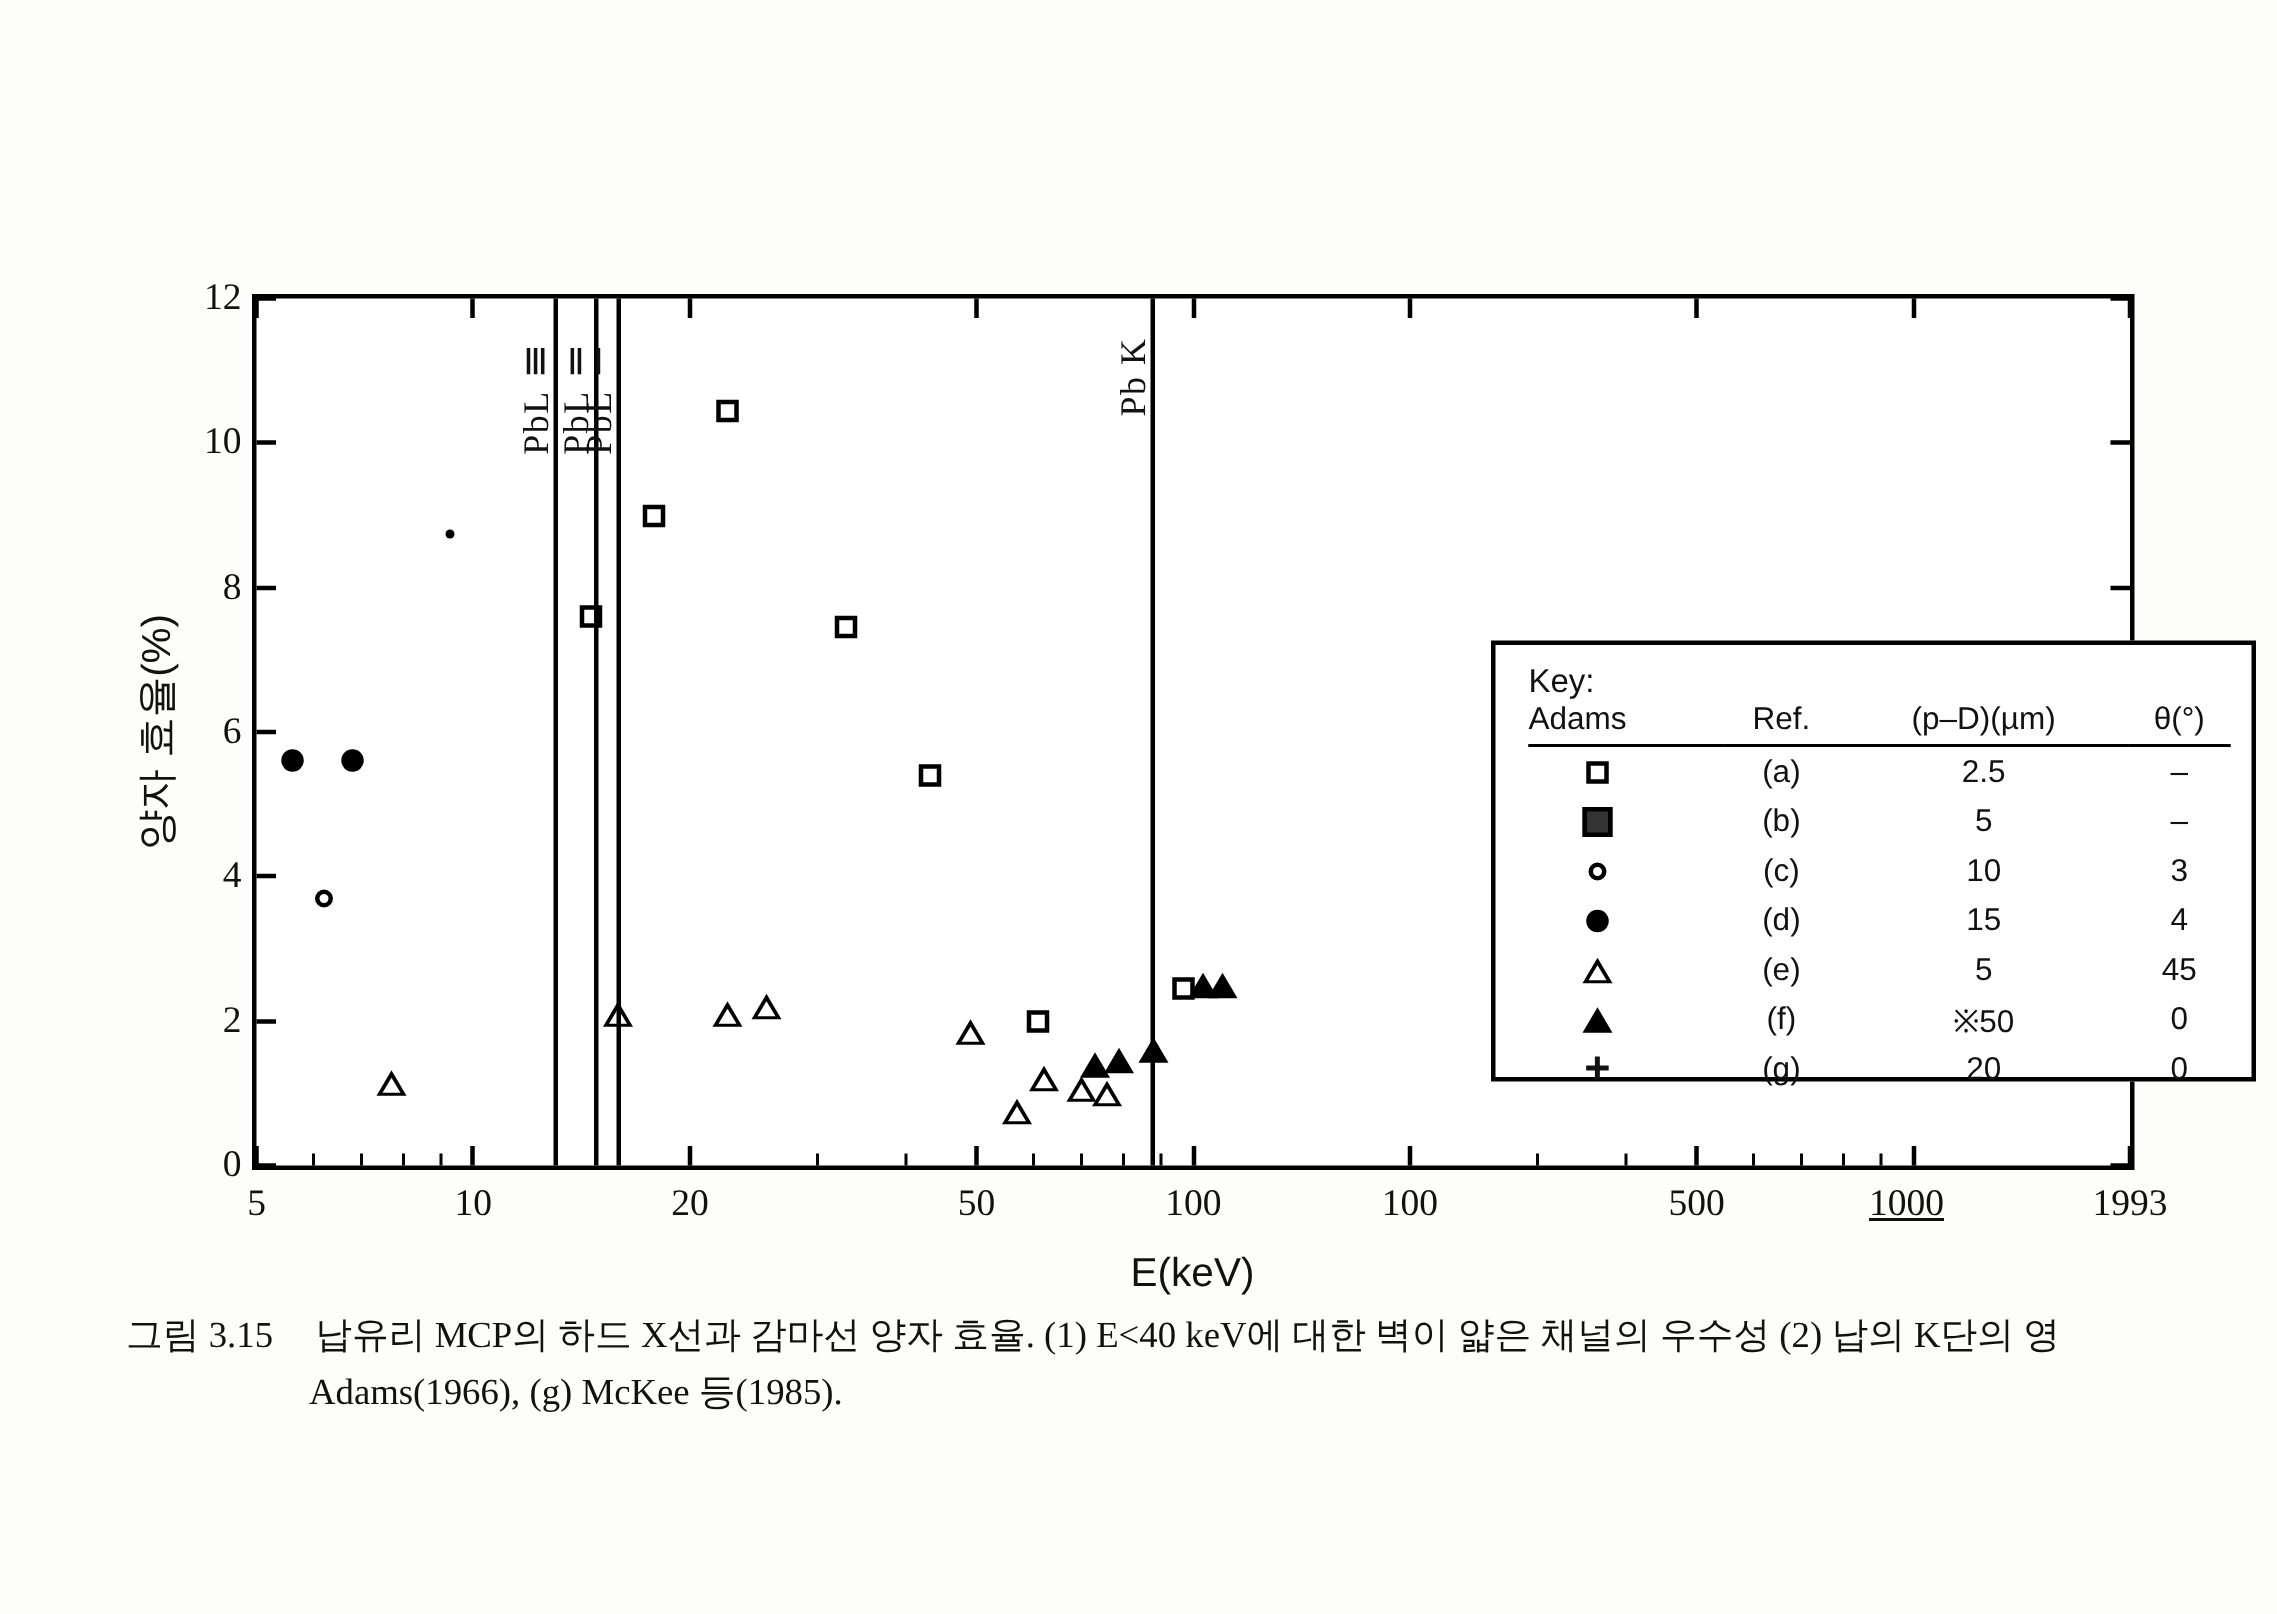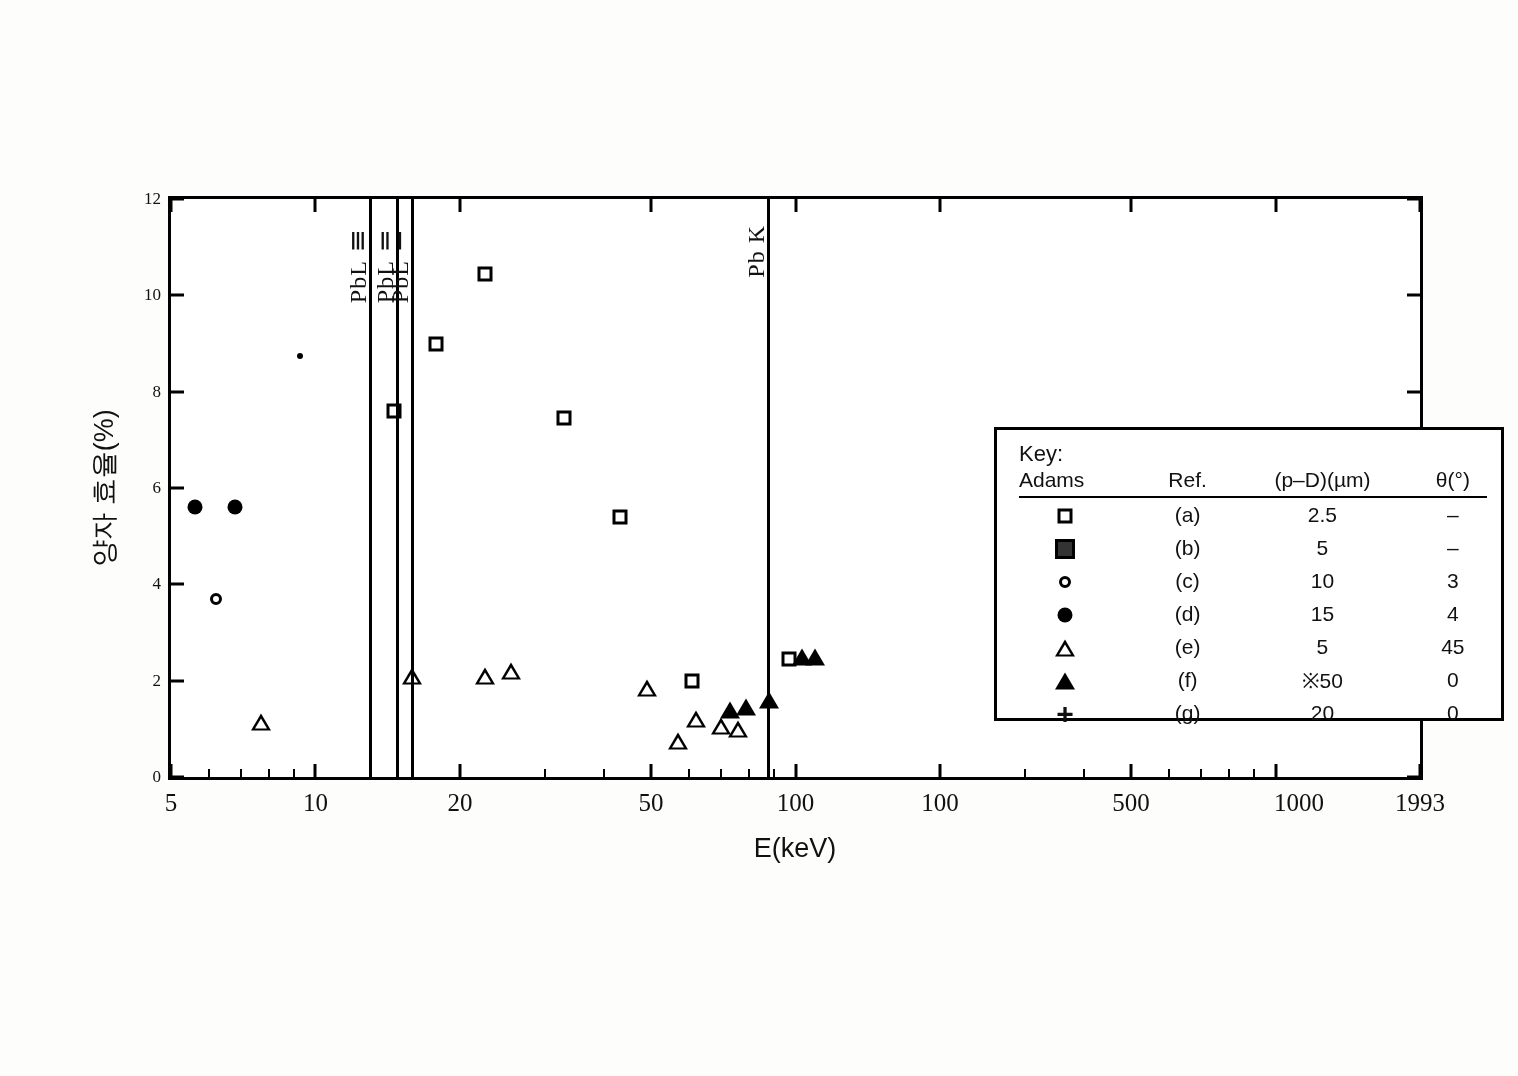--- a/index.html
+++ b/index.html
@@ -34,21 +34,21 @@
     border: 3px solid #000;
     box-sizing: border-box;
     background: #fff;
   }
 
   .ytick-label {
     position: absolute;
     right: 100%;
     transform: translateY(-50%);
     margin-right: 10px;
-    font-size: 17px;
+    font-size: 25px;
     font-family: "Liberation Serif", serif;
     white-space: nowrap;
   }
   .ytick-mark {
     position: absolute;
     left: 0;
     width: 13px;
     height: 3px;
     background: #000;
     transform: translateY(-50%);
@@ -323,21 +323,21 @@
         <div class="xtick-mark-top" style="left: 624.5px;"></div>
         <div class="xtick-label" style="left: 624.5px;">100</div>
         <div class="xtick-mark" style="left: 768.996px;"></div>
         <div class="xtick-mark-top" style="left: 768.996px;"></div>
         <div class="xtick-label" style="left: 768.996px;">100</div>
         <div class="xtick-mark" style="left: 960.009px;"></div>
         <div class="xtick-mark-top" style="left: 960.009px;"></div>
         <div class="xtick-label" style="left: 960.009px;">500</div>
         <div class="xtick-mark" style="left: 1104.5px;"></div>
         <div class="xtick-mark-top" style="left: 1104.5px;"></div>
-        <div class="xtick-label" style="left: 1128px;">1000</div>
+        <div class="xtick-label" style="left: 1100px; text-decoration: underline;">1000</div>
         <div class="xtick-mark" style="left: 1249px;"></div>
         <div class="xtick-mark-top" style="left: 1249px;"></div>
         <div class="xtick-label" style="left: 1249px;">1993</div>
         <div class="xtick-mark-minor" style="left: 38.0073px;"></div>
         <div class="xtick-mark-minor" style="left: 70.1421px;"></div>
         <div class="xtick-mark-minor" style="left: 97.9785px;"></div>
         <div class="xtick-mark-minor" style="left: 122.532px;"></div>
         <div class="xtick-mark-minor" style="left: 373.516px;"></div>
         <div class="xtick-mark-minor" style="left: 433.487px;"></div>
         <div class="xtick-mark-minor" style="left: 518.012px;"></div>
@@ -464,14 +464,21 @@
               <td>(g)</td>
               <td>20</td>
               <td>0</td>
             </tr>
           </tbody>
       </table>
     </div>
   </div>
 
   <div id="caption">
+    <div class="cap-line">
+      <span class="cap-label">그림 3.15</span>
+      <span style="display:inline-block;width:22px"></span><span>납유리 MCP의 하드 X선과 감마선 양자 효율. (1) E&lt;40 keV에 대한 벽이 얇은 채널의 우수성 (2) 납의 K단의 영</span>
+    </div>
+    <div class="cap-line indent">
+      <span>Adams(1966), (g) McKee 등(1985).</span>
+    </div>
   </div>
 </div>
 
 </body></html>

